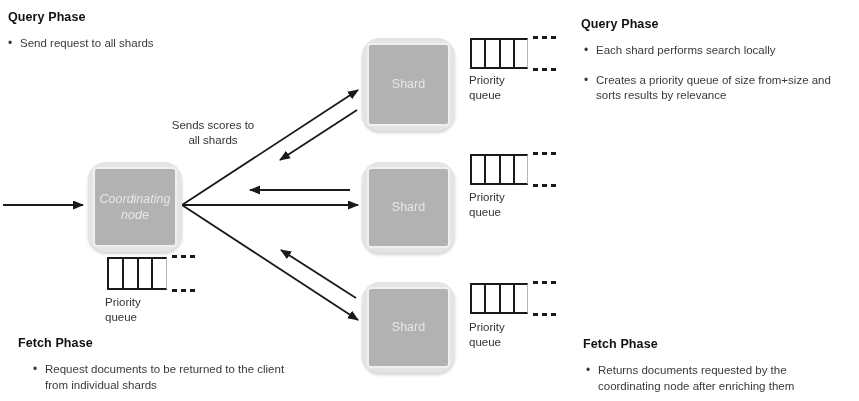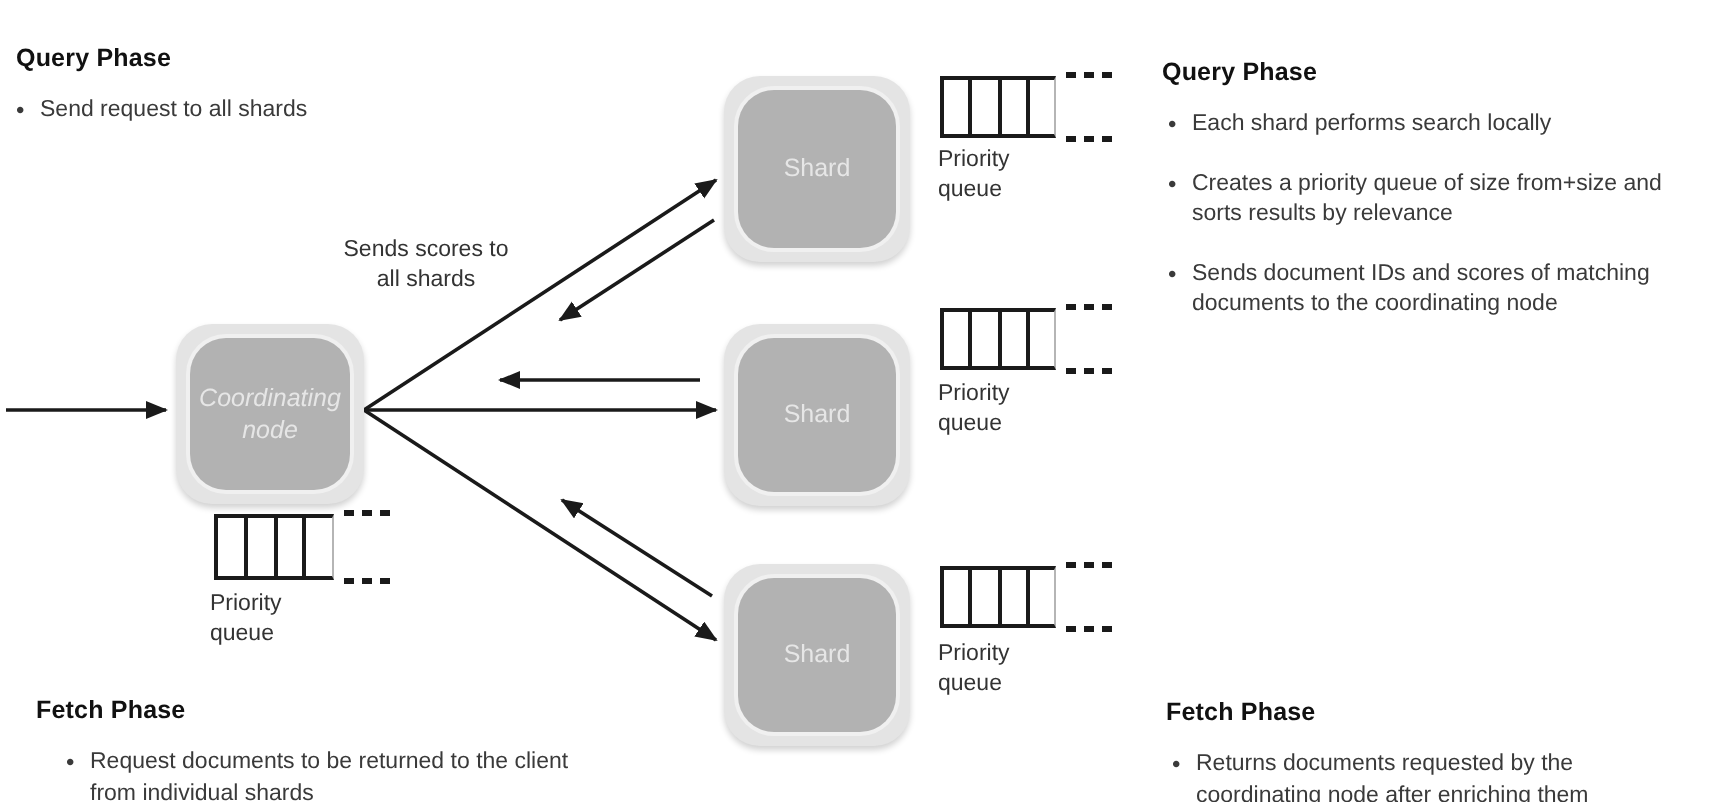--- a/index.html
+++ b/index.html
@@ -6,29 +6,29 @@
   html,body { background:#ffffff; }
   body { font-family:"Liberation Sans","DejaVu Sans",sans-serif; }
   .canvas {
     position:relative; width:859px; height:401px; background:#ffffff;
     overflow:hidden;
   }
   .arrows { position:absolute; left:0; top:0; width:859px; height:401px; pointer-events:none; }
 
   
   .panel { position:absolute; color:#333333; }
-  .panel h2 { font-size:12.5px; font-weight:bold; color:#111111; margin:12px 0 12px 0; letter-spacing:0.1px; }
+  .panel h2 { font-size:12.5px; font-weight:bold; color:#111111; margin:0 0 12px 0; letter-spacing:0.1px; }
   .panel ul { list-style:none; margin:0; padding:0; }
   .panel li { position:relative; padding-left:12px; font-size:11.5px; line-height:1.35; margin-bottom:14px; color:#3a3a3a; }
   .panel li::before { content:"•"; position:absolute; left:0; top:-1px; color:#3a3a3a; font-size:12px; }
 
   
   .node { position:absolute; background:#e4e4e4; border-radius:18px; box-shadow:0 2px 3px rgba(0,0,0,0.18); }
   .node .inner {
-    position:absolute; inset:7px; background:#b2b2b2; border-radius:18px;
+    position:absolute; inset:7px; background:#b2b2b2; border-radius:2px;
     box-shadow:0 0 0 2px #f0f0f0;
     display:flex; align-items:center; justify-content:center; text-align:center;
     color:#e6e6e6; font-size:12.5px; line-height:1.3;
   }
 
   
   .queue { position:absolute; }
   .qbox { position:absolute; inset:0; display:flex; background:#ffffff;
           border:2.5px solid #1a1a1a; border-right:1px solid #b5b5b5; }
   .qbox .cell { flex:1; border-right:2.5px solid #1a1a1a; }
@@ -68,21 +68,20 @@
     <ul>
       <li>Send request to all shards</li>
     </ul>
   </section>
 
   <section class="panel" style="left:581px; top:17px; width:272px;">
     <h2>Query Phase</h2>
     <ul style="margin-left:3px;">
       <li>Each shard performs search locally</li>
       <li>Creates a priority queue of size from+size and sorts results by relevance</li>
-      <li>Sends document IDs and scores of matching documents to the coordinating node</li>
     </ul>
   </section>
 
   <section class="panel" style="left:18px; top:336px; width:275px;">
     <h2>Fetch Phase</h2>
     <ul style="margin-left:15px;">
       <li>Request documents to be returned to the client from individual shards</li>
     </ul>
   </section>
 

